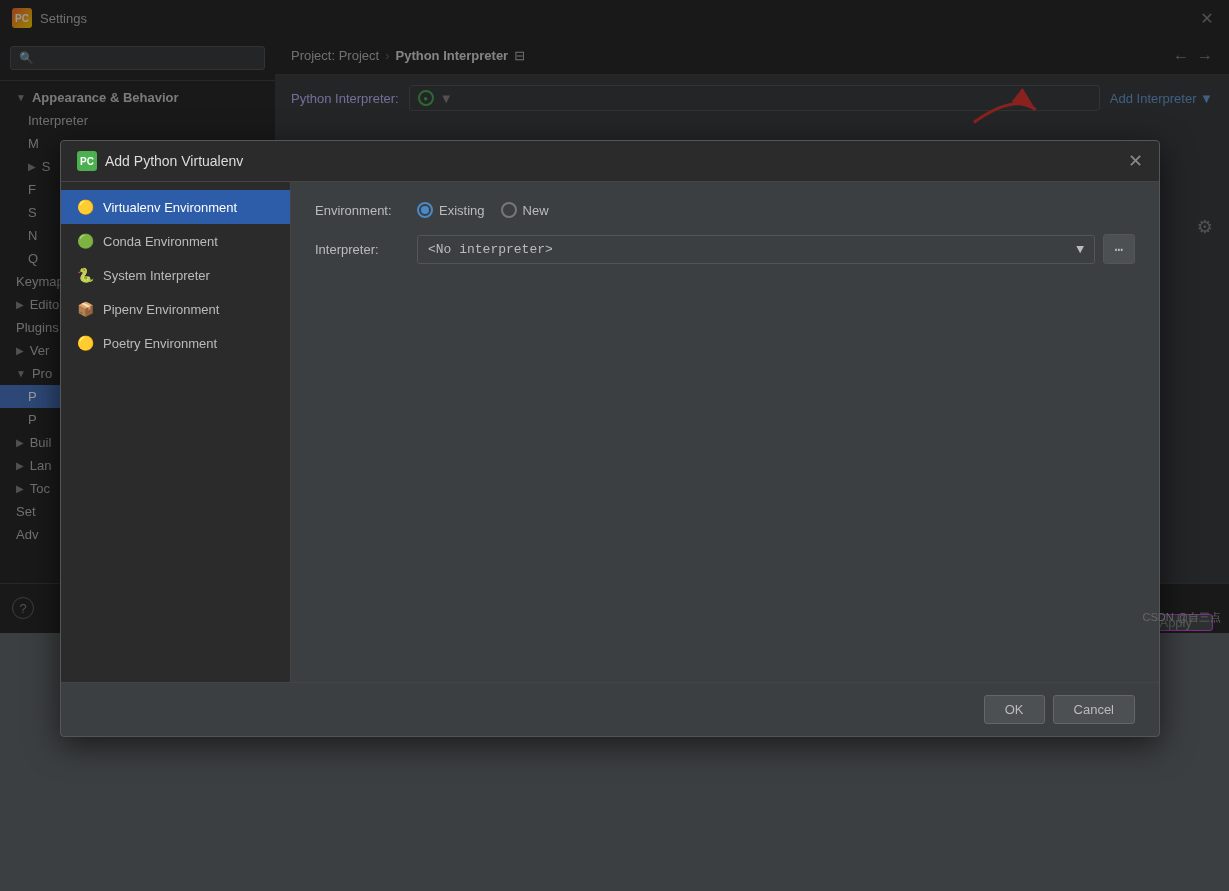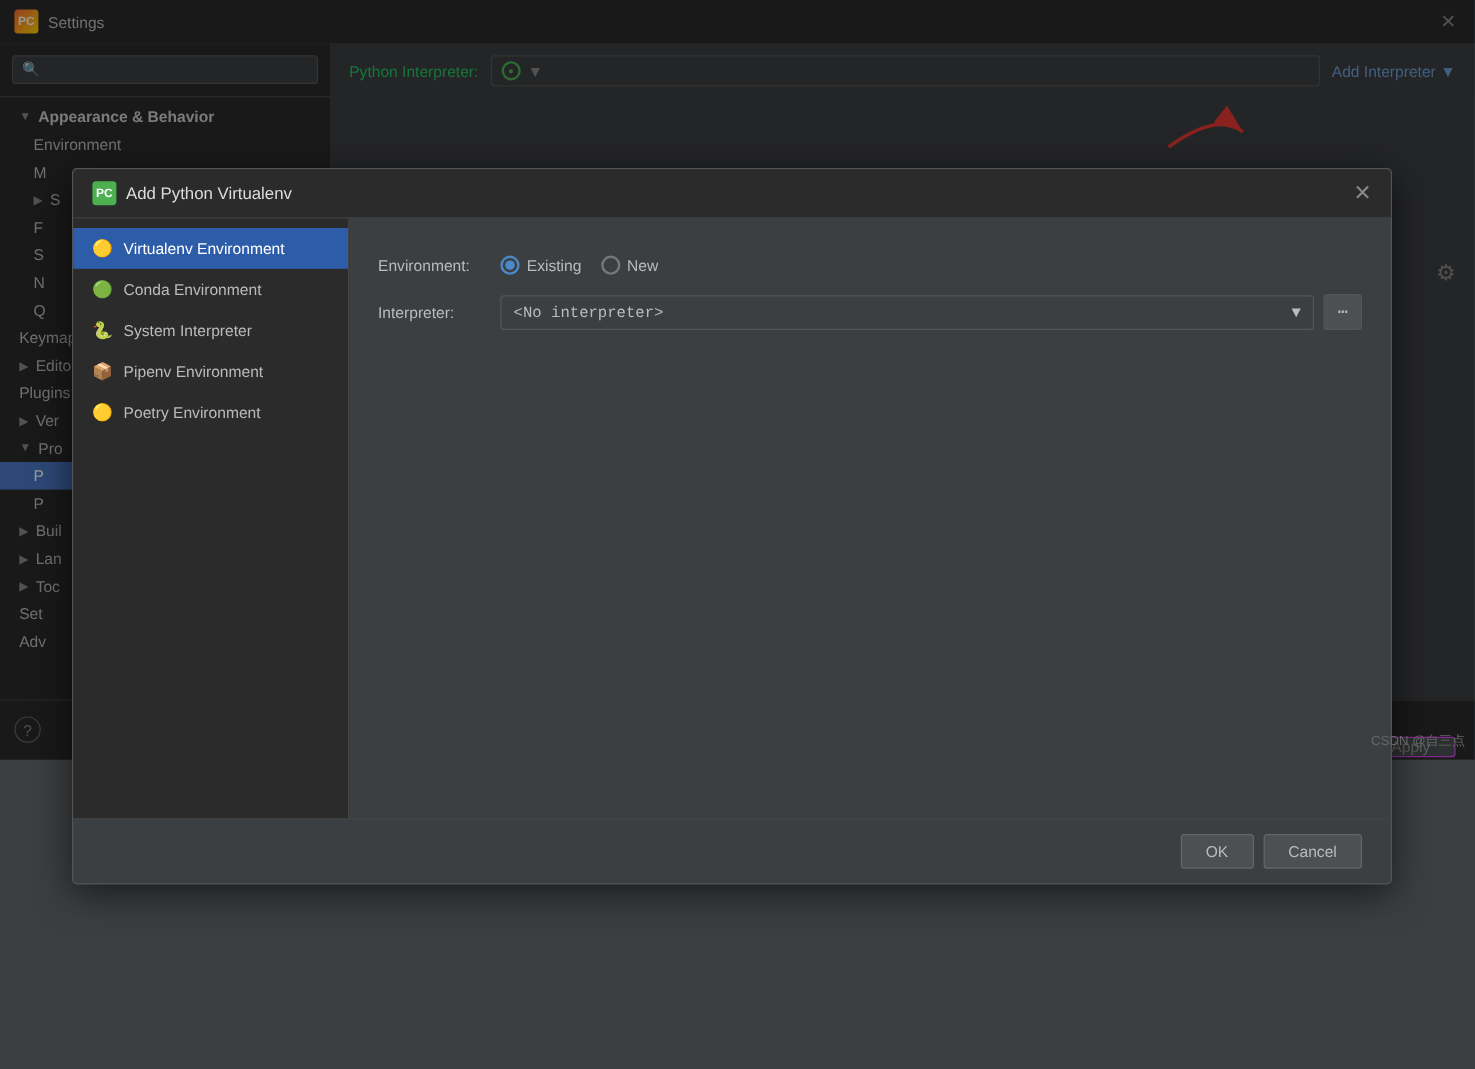--- a/index.html
+++ b/index.html
@@ -183,21 +183,21 @@
     .interpreter-row {
       display: flex;
       align-items: center;
       gap: 10px;
       padding: 10px 16px;
       background: #3c3f41;
       flex-shrink: 0;
     }
 
     .interpreter-label {
-      color: #22c55e;
+      color: #c4b5fd;
       font-size: 13px;
       white-space: nowrap;
     }
 
     .interpreter-selector {
       flex: 1;
       display: flex;
       align-items: center;
       background: #3c3f41;
       border: 1px solid #555;
@@ -337,21 +337,21 @@
       height: 18px;
       display: flex;
       align-items: center;
       justify-content: center;
       font-size: 14px;
     }
 
     
     .dialog-main {
       flex: 1;
-      padding: 31px 24px;
+      padding: 20px 24px;
       display: flex;
       flex-direction: column;
       gap: 16px;
     }
 
     .form-row {
       display: flex;
       align-items: center;
       gap: 12px;
     }
@@ -564,21 +564,21 @@
       <div class="sidebar-search">
         <input type="text" placeholder="🔍" style="">
       </div>
       <div class="sidebar-items">
 
         <div class="sidebar-item section-header">
           <span class="chevron">▼</span>
           <span>Appearance &amp; Behavior</span>
         </div>
         <div class="sidebar-item indented">
-          <span>Environment</span>
+          <span>Interpreter</span>
         </div>
         <div class="sidebar-item indented">
           <span>M</span>
         </div>
         <div class="sidebar-item indented">
           <span class="chevron">▶</span>
           <span>S</span>
         </div>
         <div class="sidebar-item indented">
           <span>F</span>
@@ -631,20 +631,32 @@
         <div class="sidebar-item">
           <span>Set</span>
         </div>
         <div class="sidebar-item">
           <span>Adv</span>
         </div>
       </div>
     </div>
 
     <div class="main-content">
+      <div class="main-header">
+        <div class="breadcrumb">
+          <span>Project: Project</span>
+          <span class="sep">›</span>
+          <span class="current">Python Interpreter</span>
+          <span>⊟</span>
+        </div>
+        <div class="nav-arrows">
+          <span>←</span>
+          <span>→</span>
+        </div>
+      </div>
 
       <div class="interpreter-row">
         <span class="interpreter-label">Python Interpreter:</span>
         <div class="interpreter-selector">
           <div class="python-icon">●</div>
           <span class="dropdown-arrow">▼</span>
         </div>
         <div class="add-interpreter-btn">
           <span>Add Interpreter ▼</span>
         </div>

